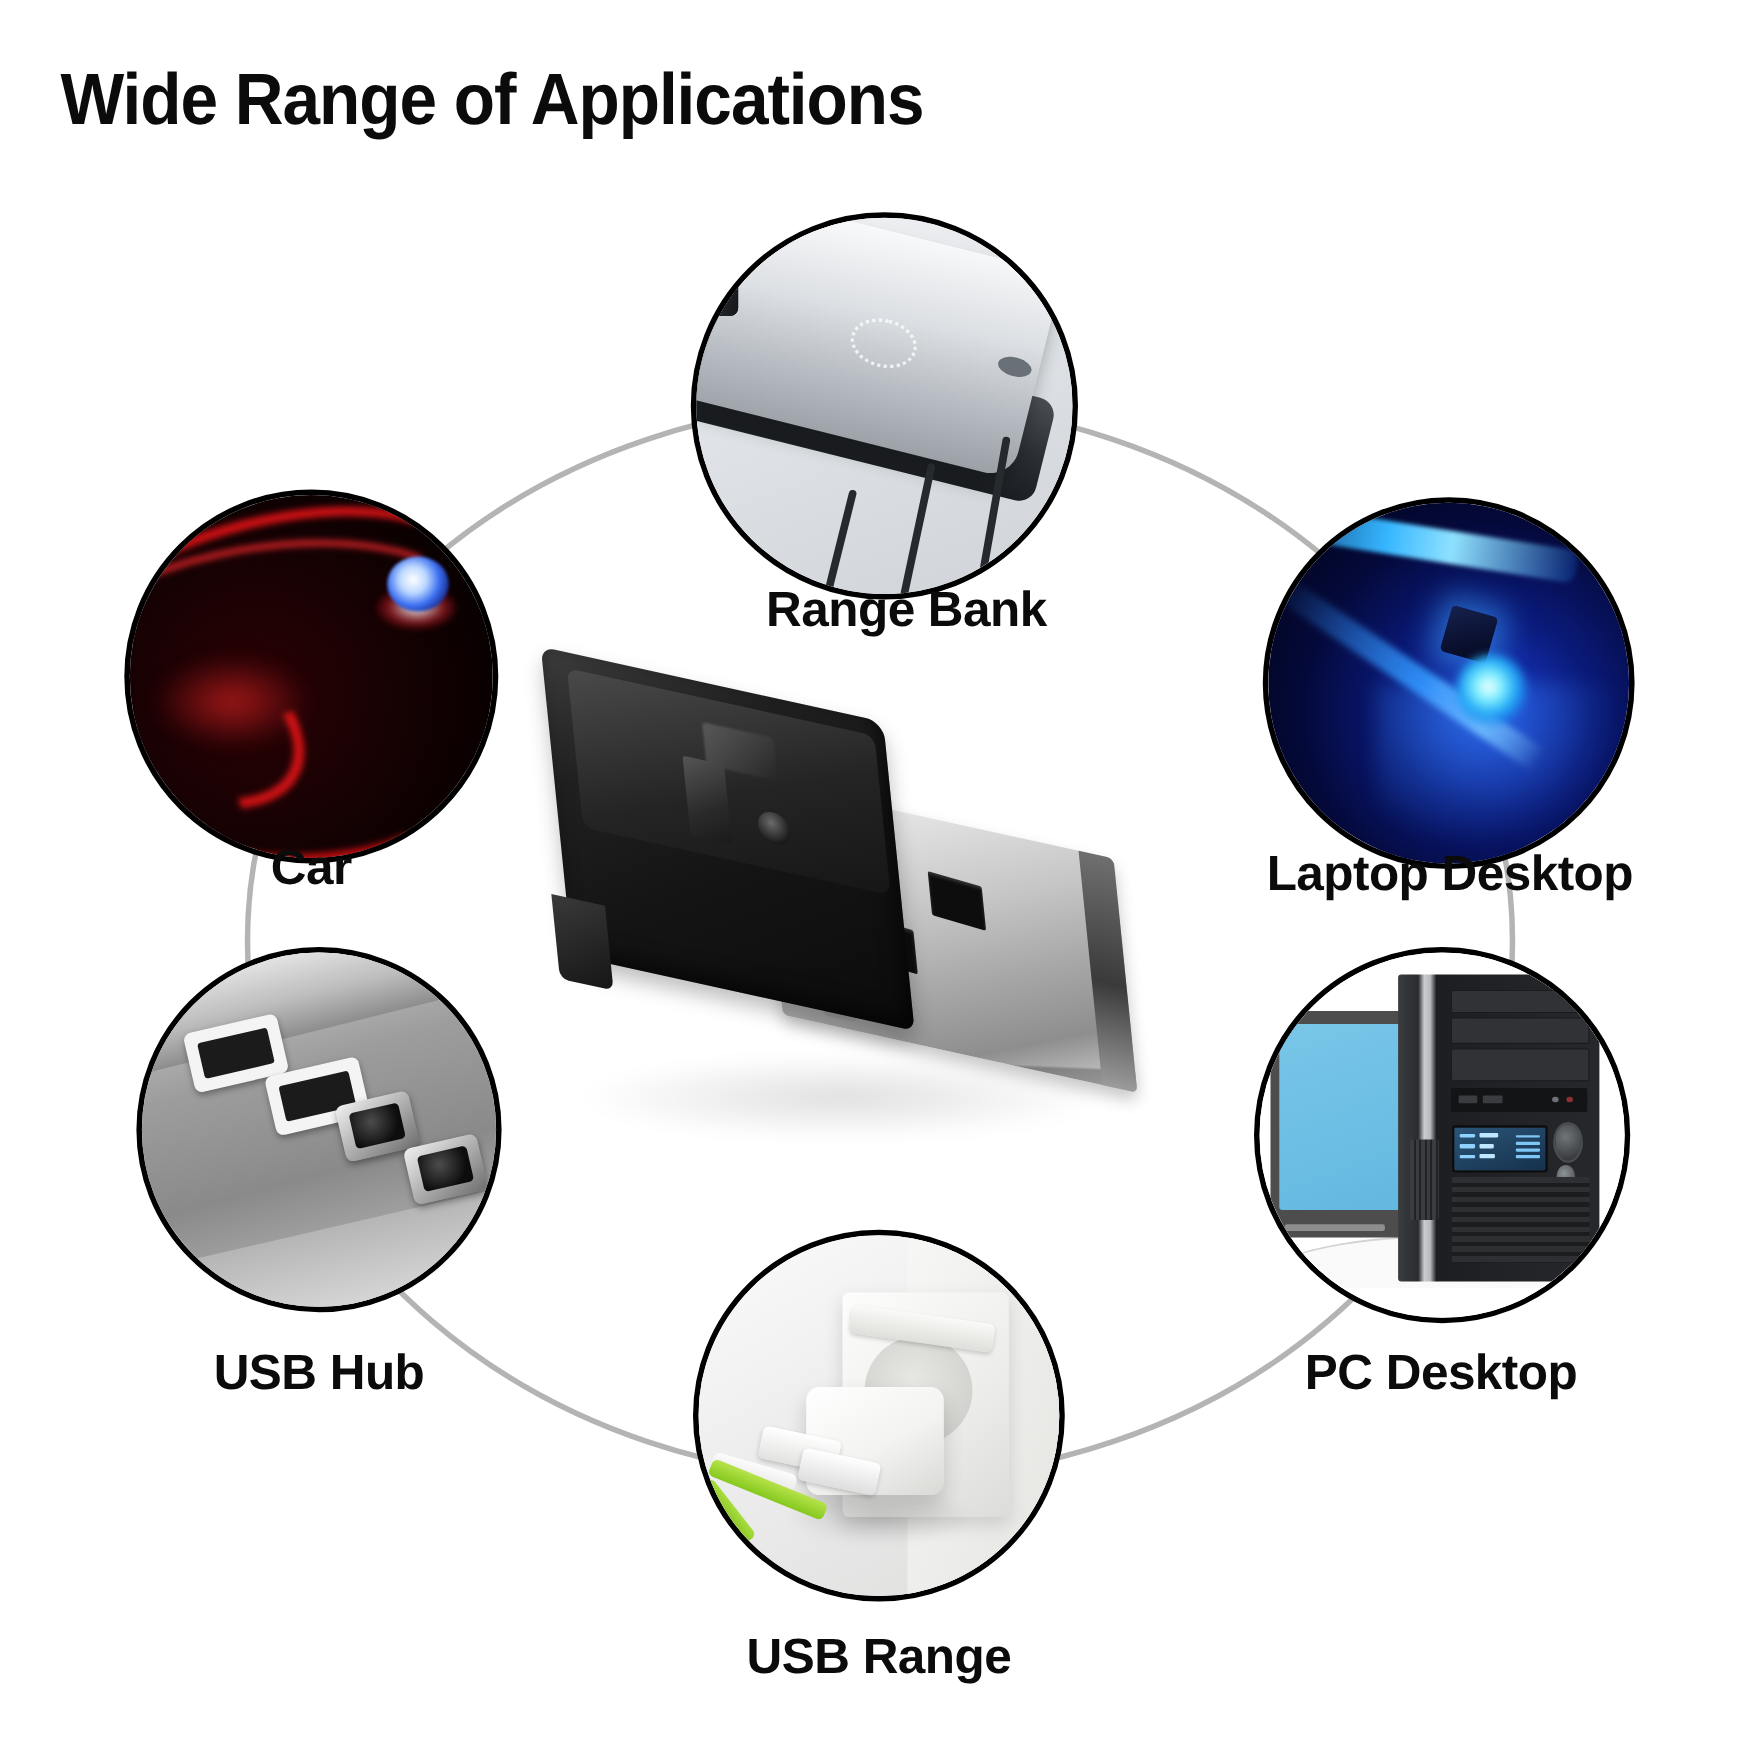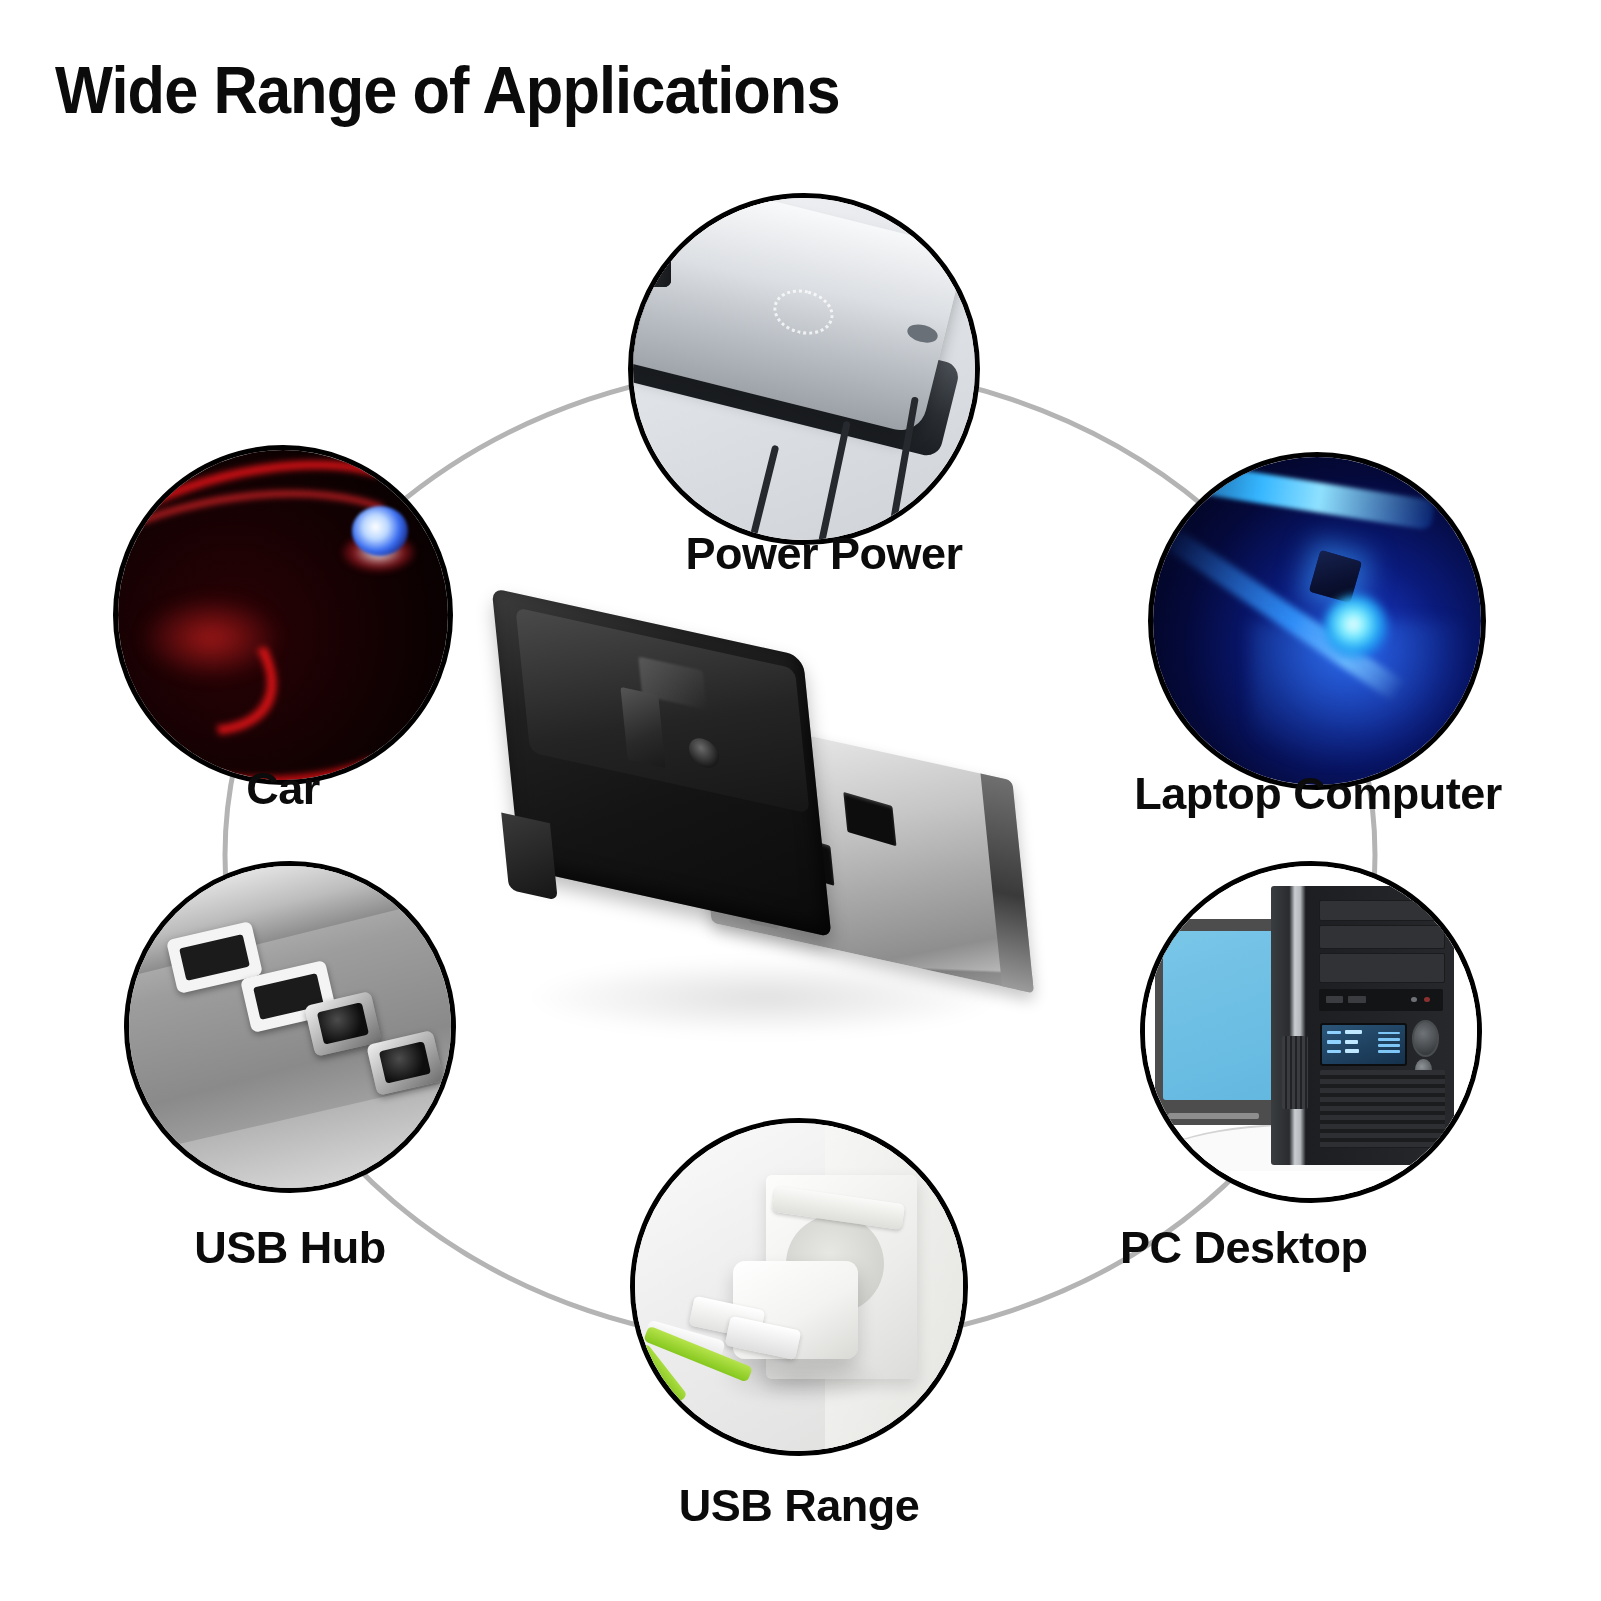--- a/index.html
+++ b/index.html
@@ -54,21 +54,21 @@
   #c-laptop{left:1148px; top:452px;  width:338px;height:338px;}
   #l-laptop{left:1063px; top:768px;  width:510px;text-align:center;}
 
   #c-car{left:113px;   top:445px;  width:340px;height:340px;}
   #l-car{left:113px;   top:763px;  width:340px;text-align:center;}
 
   #c-usbhub{left:124px;  top:861px;  width:332px;height:332px;}
   #l-usbhub{left:110px;  top:1222px; width:360px;text-align:center;}
 
   #c-pcdesktop{left:1140px;top:861px;  width:342px;height:342px;}
-  #l-pcdesktop{left:1120px;top:1222px; width:380px;text-align:left;}
+  #l-pcdesktop{left:1120px;top:1222px; width:380px;text-align:center;}
 
   #c-usboutlet{left:630px; top:1118px; width:338px;height:338px;}
   #l-usboutlet{left:630px; top:1480px; width:338px;text-align:center;}
 
   
 
   .img{position:absolute;inset:0;}
 
   
   .pb-bg{position:absolute;inset:0;background:linear-gradient(160deg,#f2f3f5 0%,#dfe2e6 45%,#cfd3d8 100%);}
@@ -345,35 +345,35 @@
         <div class="pb-dots"></div>
         <div class="pb-btn"></div>
         <div class="pb-plug"></div>
         <div class="pb-plug"></div>
         <div class="pb-plug"></div>
         <div class="pb-wire w1"></div>
         <div class="pb-wire w2"></div>
         <div class="pb-wire w3"></div>
       </div>
     </div>
-    <div class="label" id="l-powerbank">Power Power</div>
+    <div class="label" id="l-powerbank">Range Bank</div>
   </div>
 
   <div class="node">
     <div class="circle" id="c-laptop">
       <div class="img">
         <div class="lt-bg"></div>
         <div class="lt-edge"></div>
         <div class="lt-beam"></div>
         <div class="lt-spread"></div>
         <div class="lt-chip"></div>
         <div class="lt-core"></div>
       </div>
     </div>
-    <div class="label" id="l-laptop">Laptop Computer</div>
+    <div class="label" id="l-laptop">Laptop Desktop</div>
   </div>
 
   <div class="node">
     <div class="circle" id="c-car">
       <div class="img">
         <div class="car-bg"></div>
         <div class="car-streak s1"></div>
         <div class="car-streak s2"></div>
         <div class="car-streak s3"></div>
         <div class="car-streak s4"></div>

